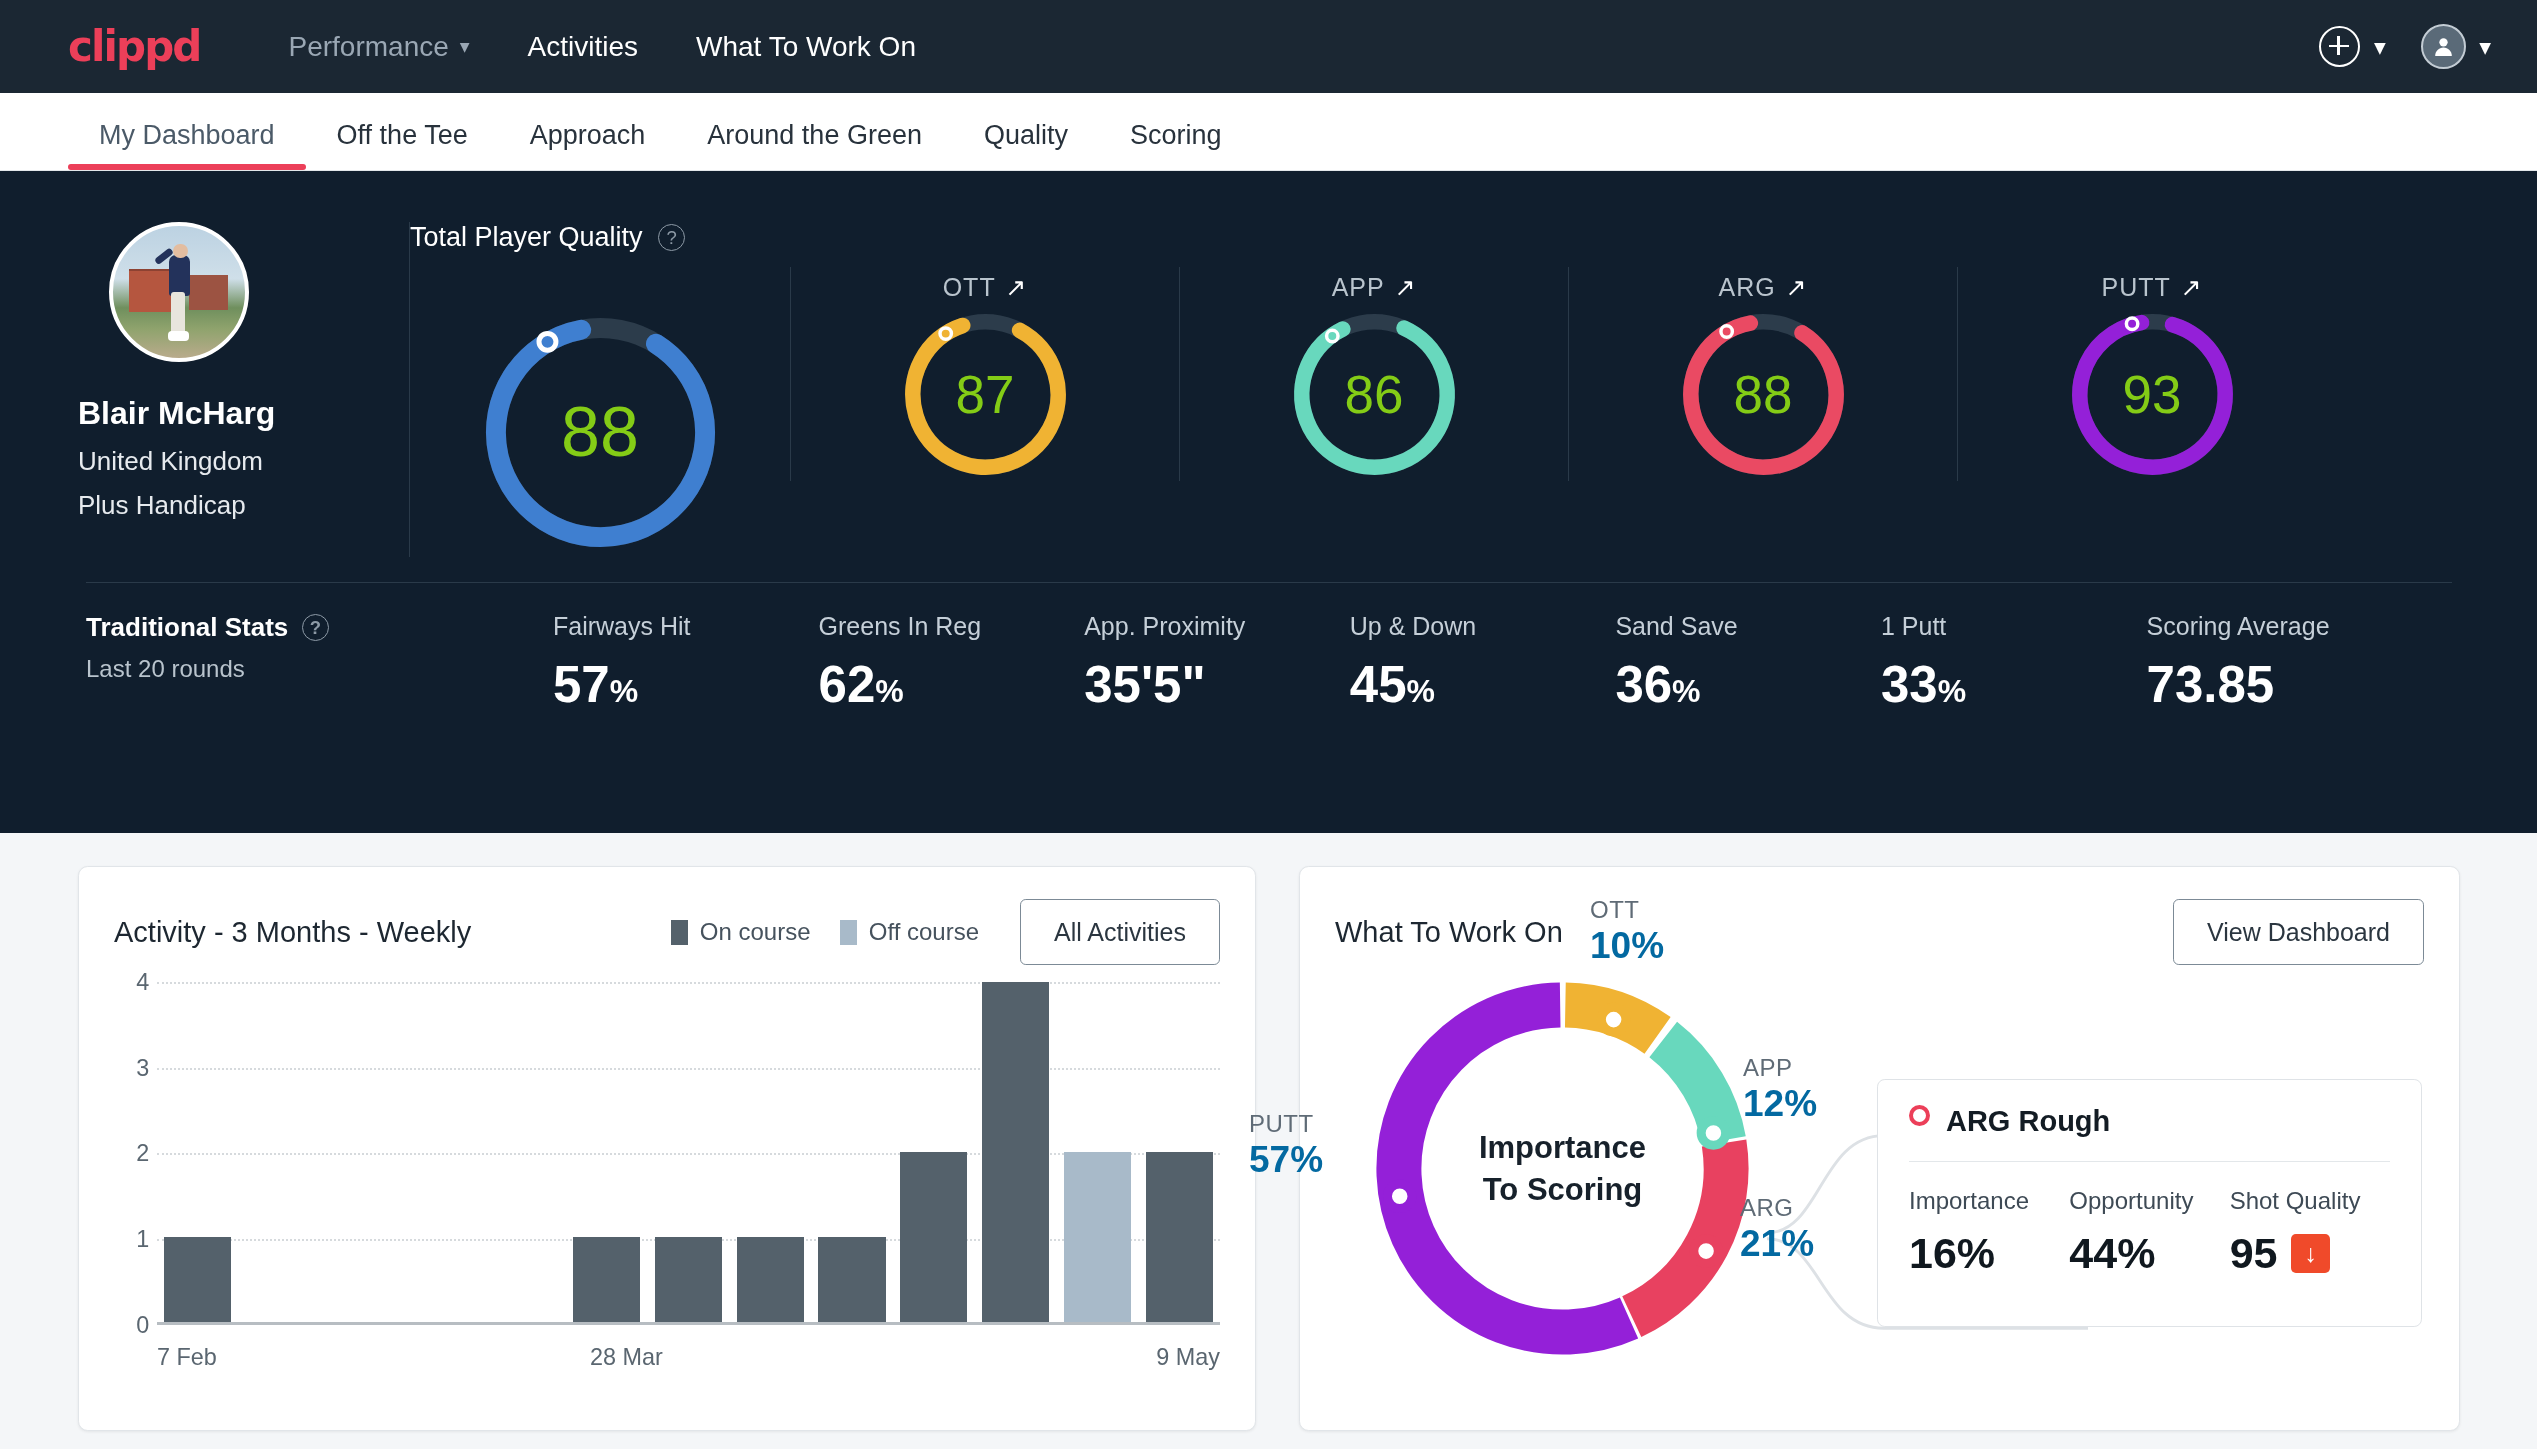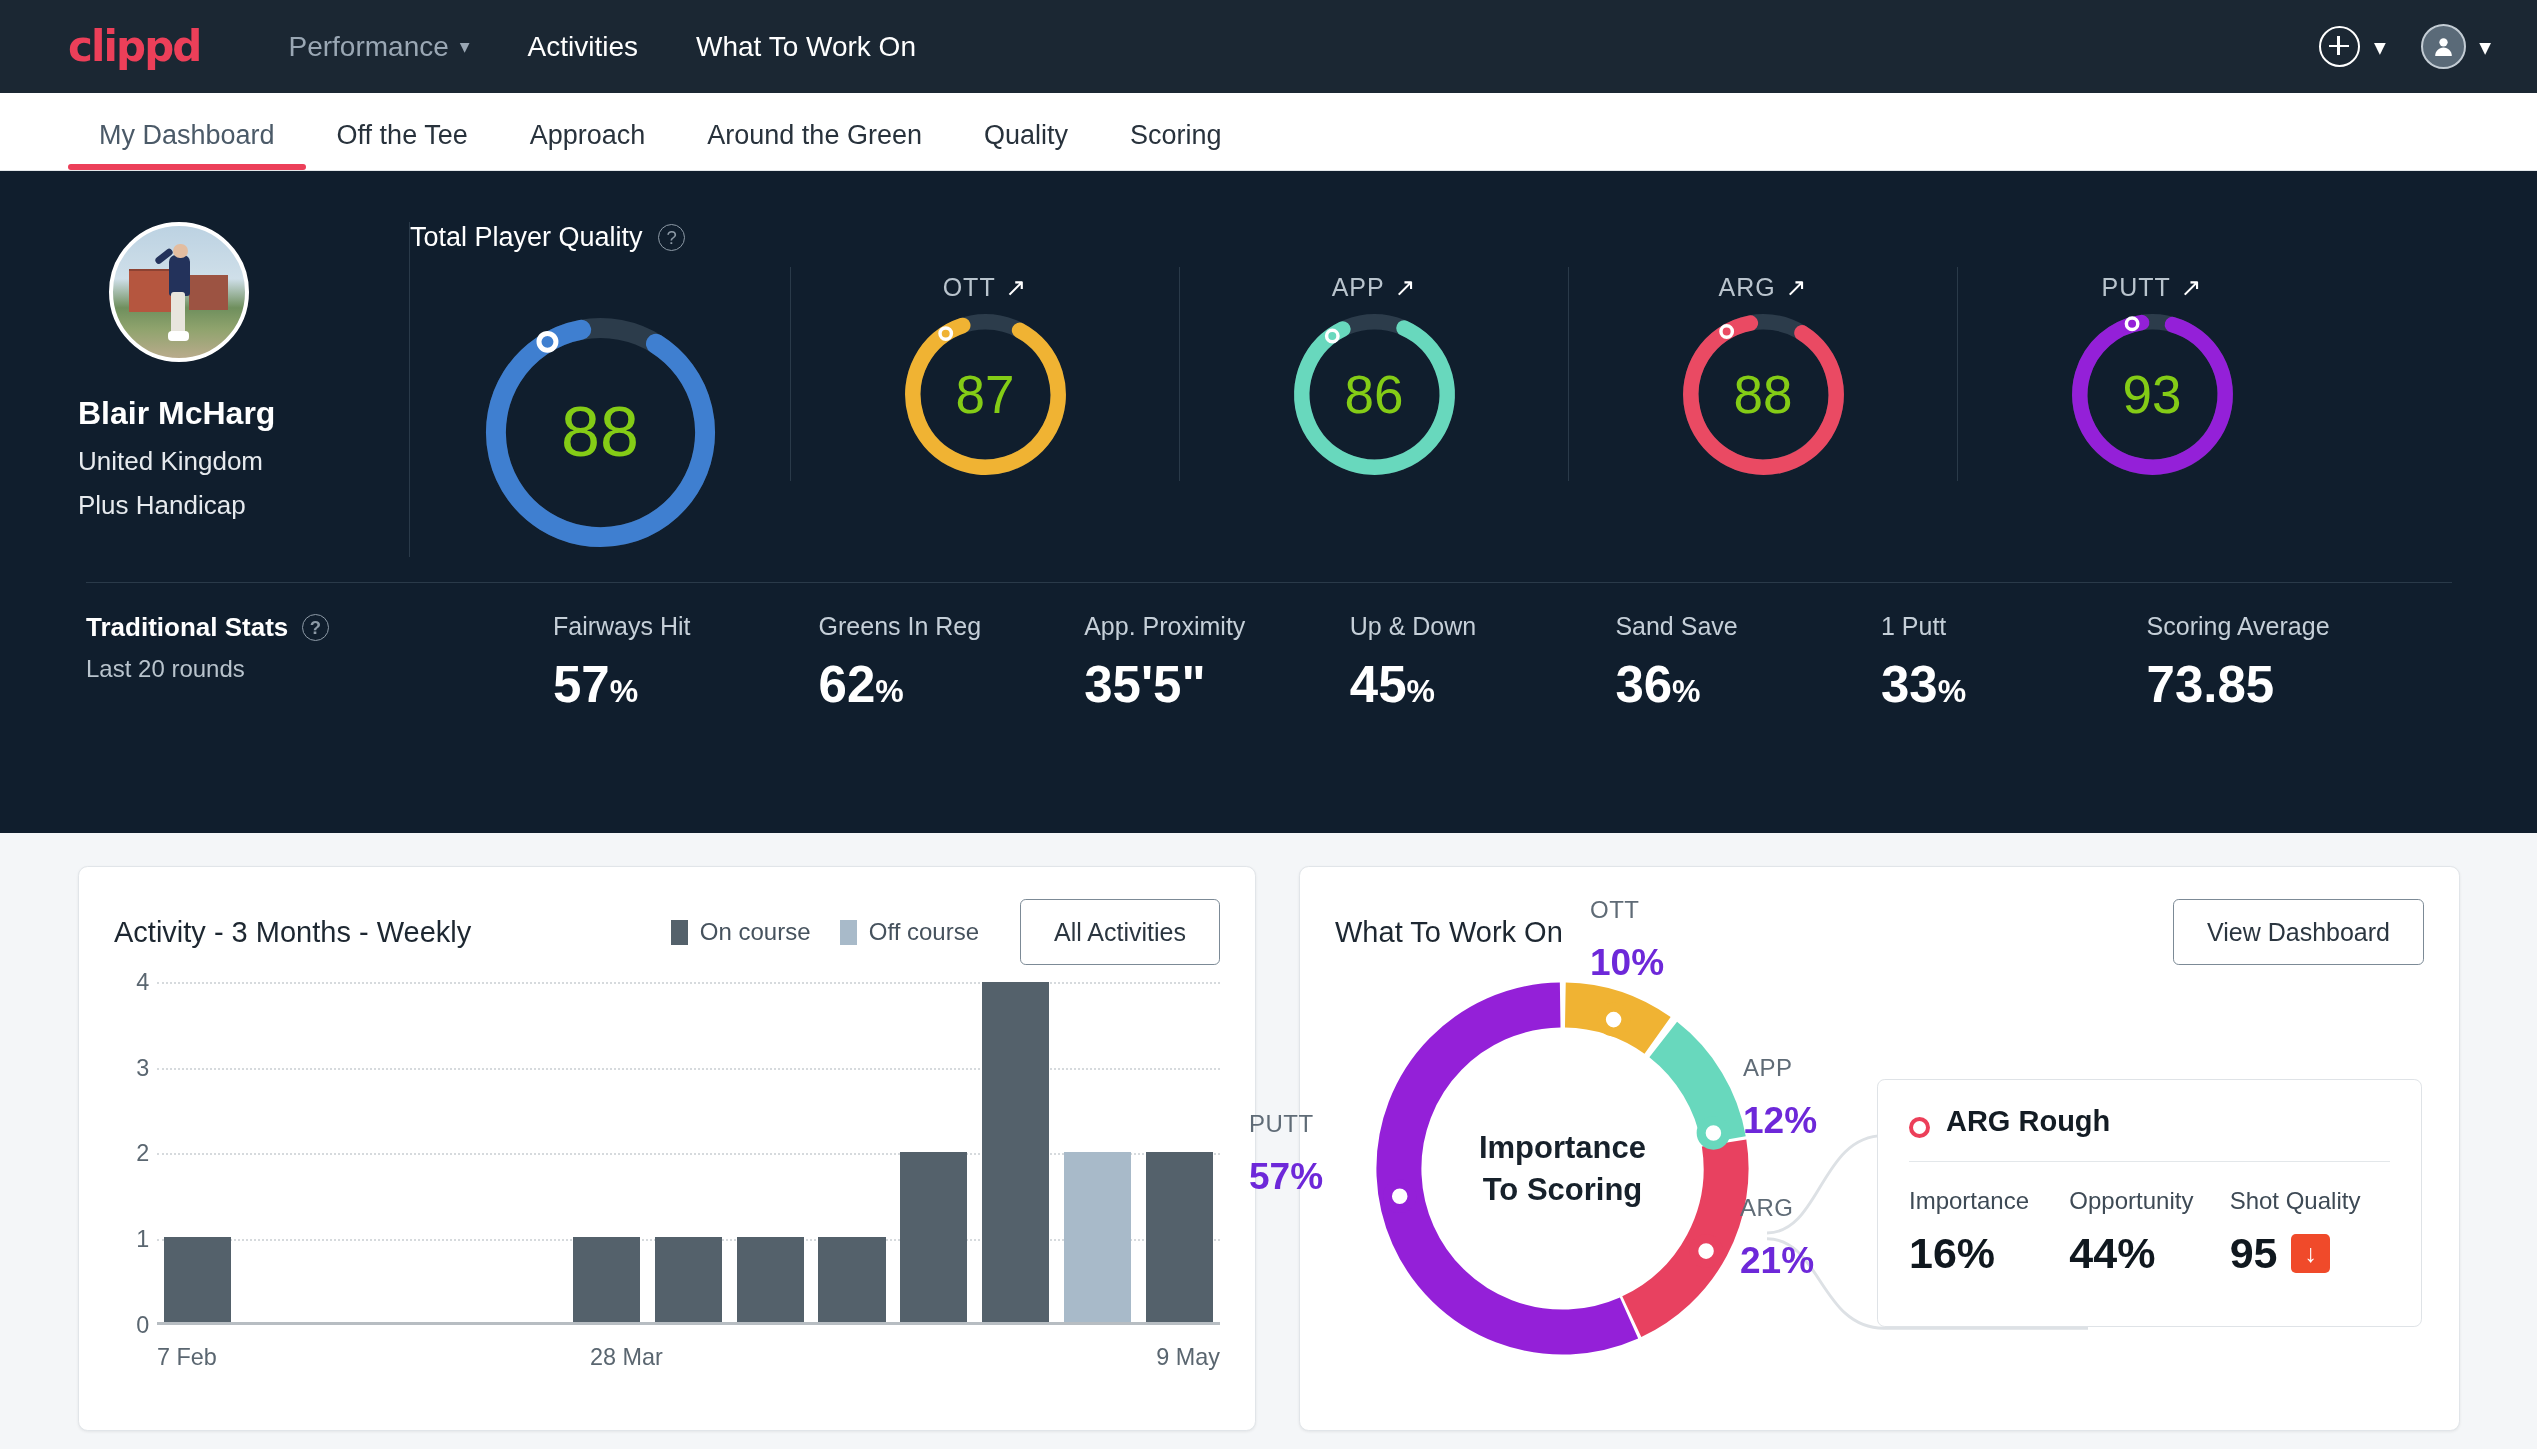--- a/index.html
+++ b/index.html
@@ -157,27 +157,27 @@
 
   
   .donutwrap{ position:absolute; left:58px; top:97px; width:409px; height:409px; }
   .donut-center{
     position:absolute; inset:0; display:flex; flex-direction:column;
     align-items:center; justify-content:center; text-align:center;
   }
   .dc-l{ font-size:31px; font-weight:bold; color:#17212b; line-height:1.35; }
   .dlab{ position:absolute; text-align:left; }
   .dlab .k{ font-size:24px; color:#5f6b76; letter-spacing:0.5px; }
-  .dlab .v{ font-size:37px; font-weight:bold; color:#6d28d9; margin-top:18px; }
+  .dlab .v{ font-size:37px; font-weight:bold; color:#0369a1; margin-top:1px; }
 
   .detail{
     position:absolute; right:37px; top:212px; width:545px; height:248px;
     border:1px solid #dfe3e7; border-radius:7.8px; background:#fff; padding:25px 31px;
   }
-  .d-head{ display:flex; align-items:flex-end; gap:15.6px; }
+  .d-head{ display:flex; align-items:flex-start; gap:15.6px; }
   .d-ring{
     width:21.4px; height:21.4px; border-radius:50%; border:4.9px solid #ec3f59;
   }
   .d-title{ font-size:29px; font-weight:bold; color:#131c24; }
   .d-sep{ height:1px; background:#e3e7ea; margin:23.4px 0 25px 0; }
   .d-cols{ display:flex; }
   .d-col{ flex:1; }
   .d-k{ font-size:24px; color:#3e4a55; }
   .d-v{ font-size:43px; font-weight:bold; color:#10181f; margin-top:13.6px;
         display:flex; align-items:center; gap:13.6px; }

